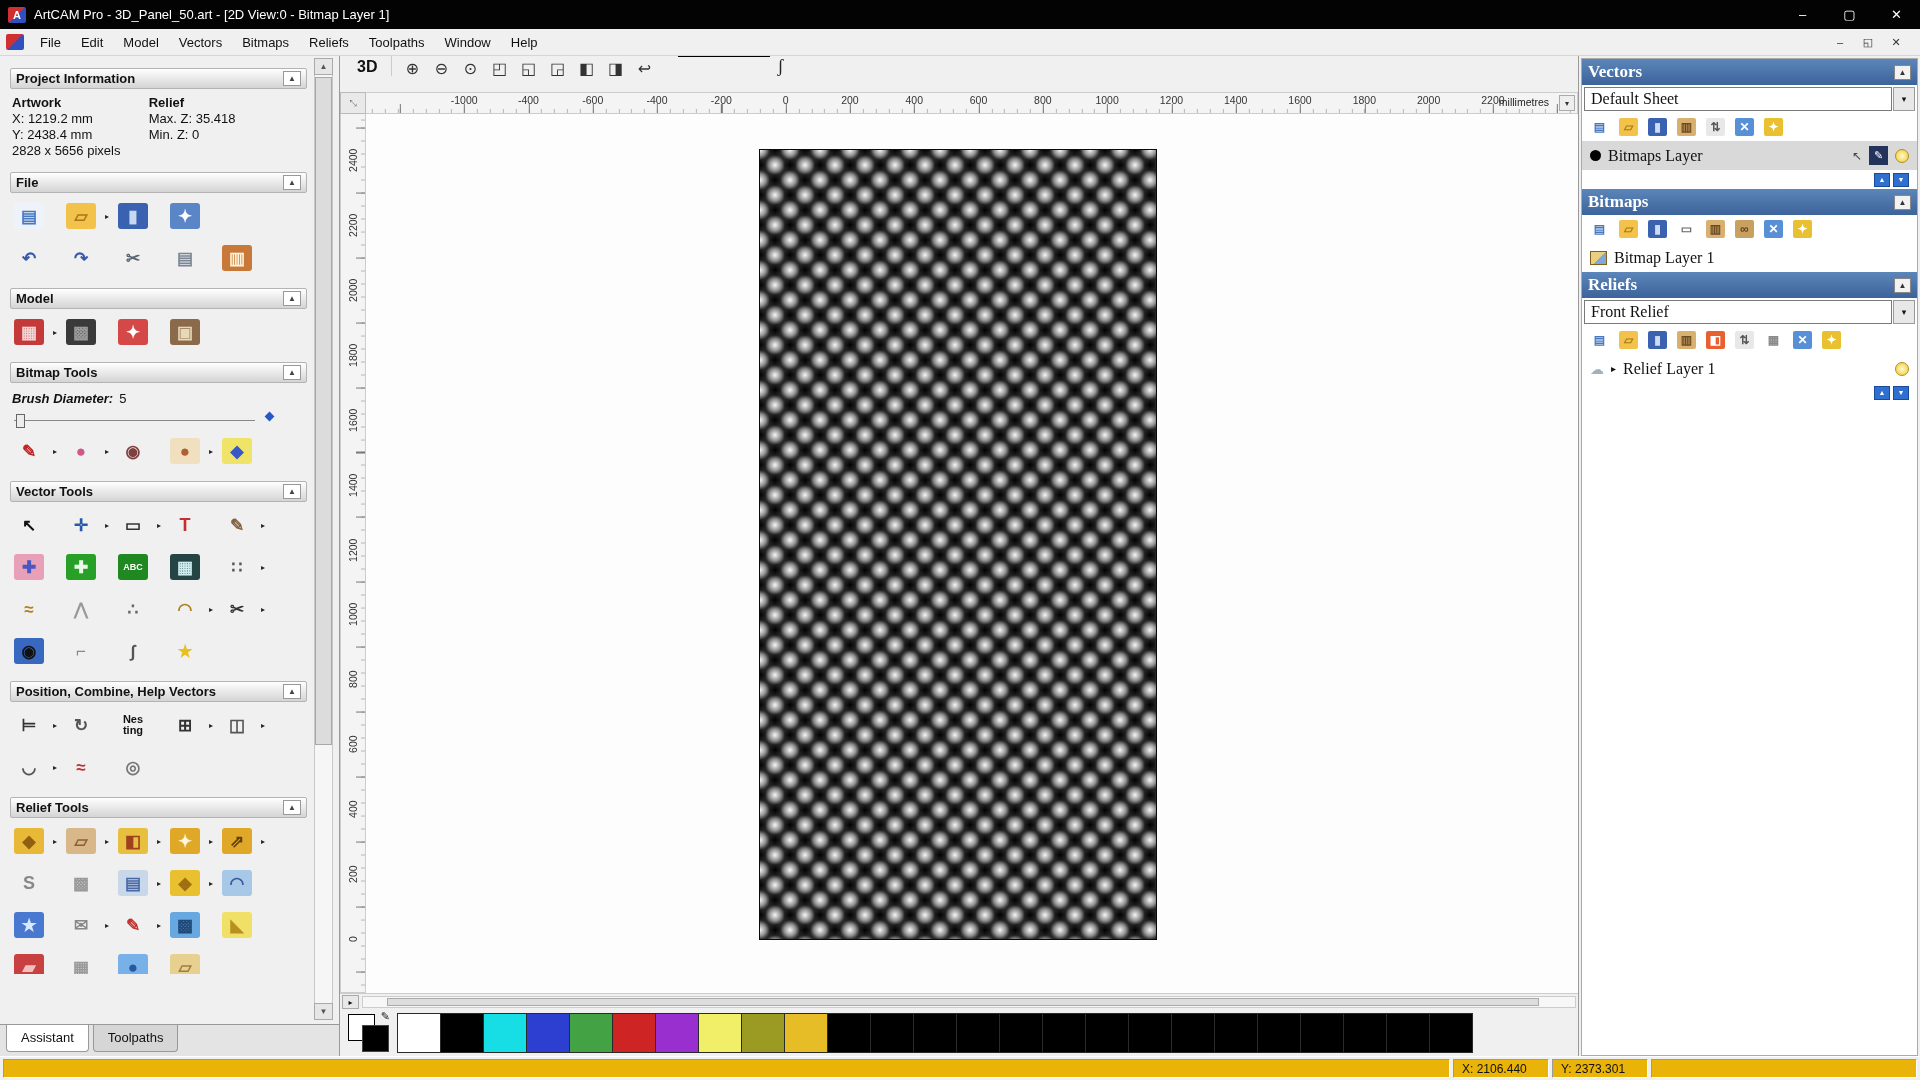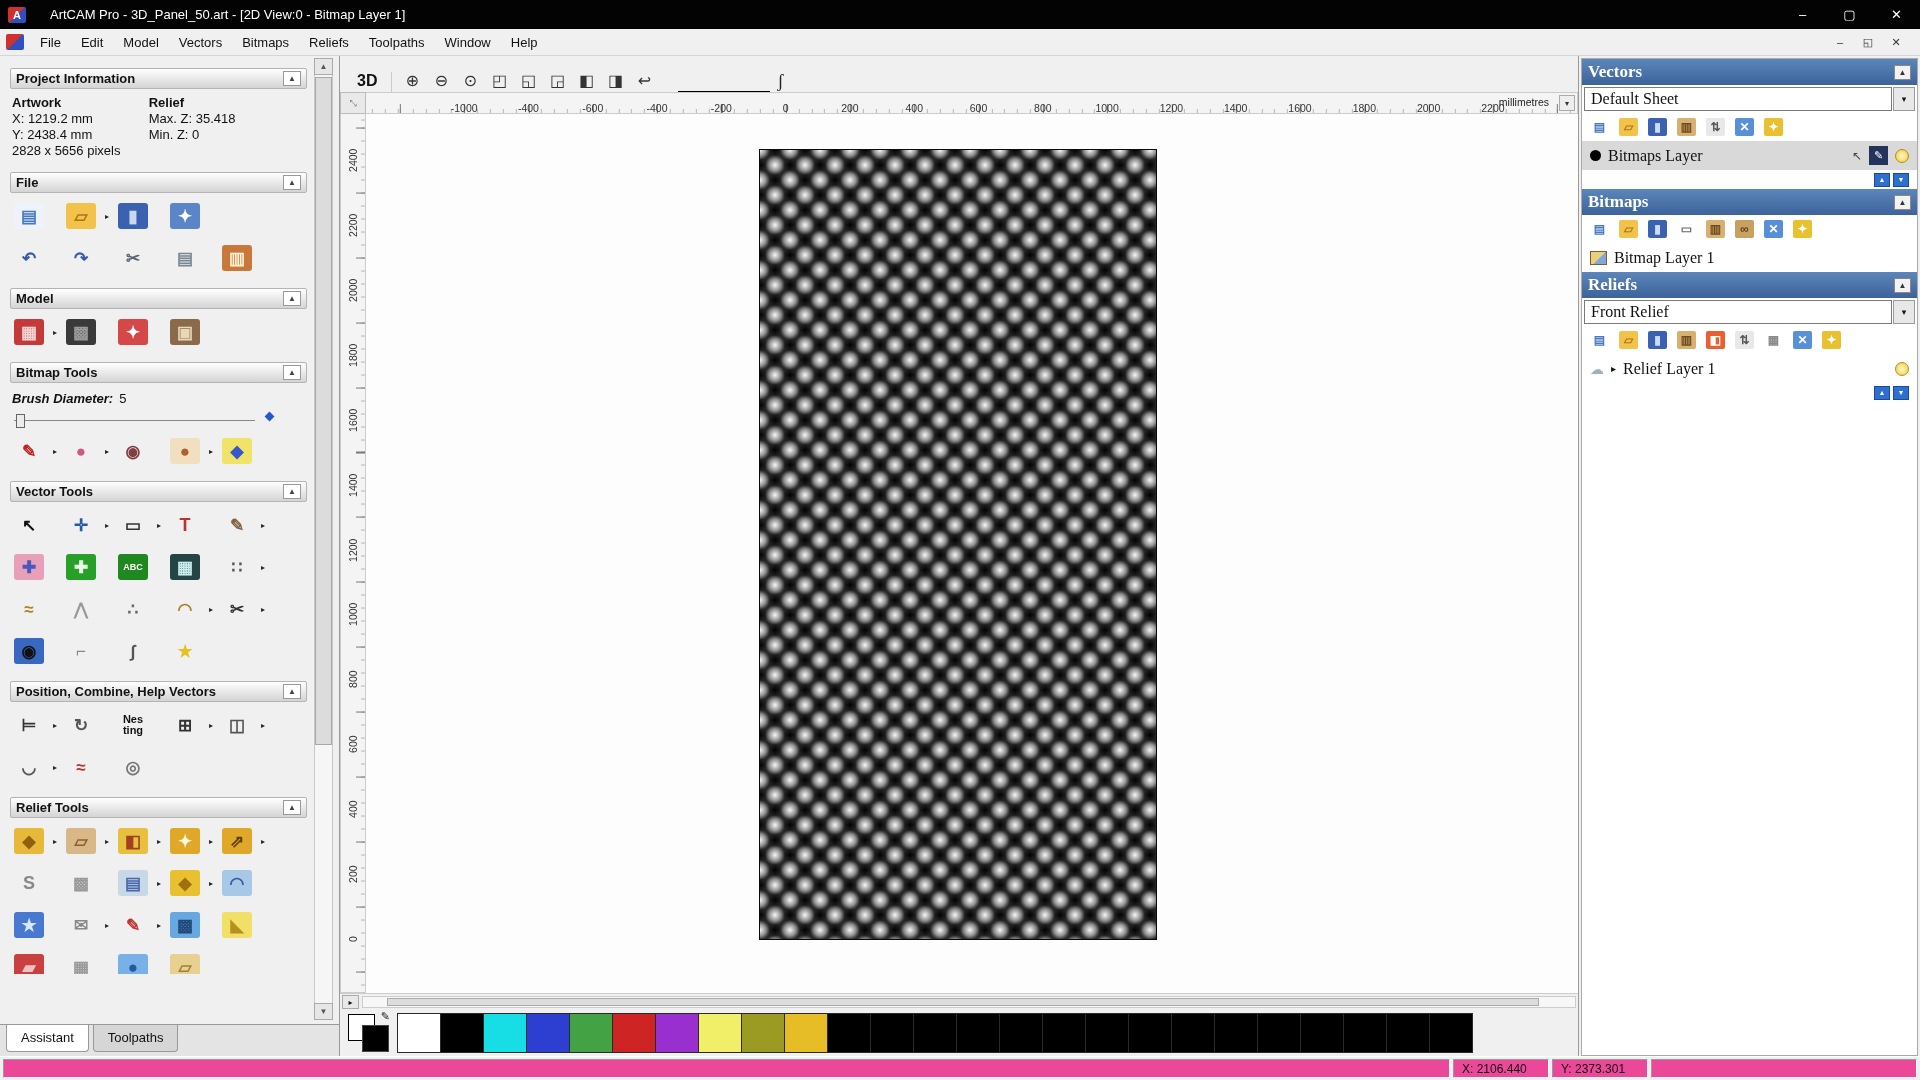--- a/index.html
+++ b/index.html
@@ -2,21 +2,21 @@
 <html><head>
 <meta charset="utf-8">
 <style>
   * { box-sizing:border-box; margin:0; padding:0; }
   html,body { width:1920px; height:1080px; overflow:hidden; }
   body { font-family:"Liberation Sans",sans-serif; font-size:13px; background:#f0f0f0; color:#111; }
 
   
   .titlebar { height:29px; background:#030303; color:#fff; display:flex; align-items:center; padding-left:8px; gap:8px; }
   .app-icon { width:18px; height:16px; background:linear-gradient(135deg,#d03030 48%,#3050c0 52%); color:#fff; font-size:11px; font-weight:bold; display:flex; align-items:center; justify-content:center; border-radius:2px; }
-  .title-text { font-size:13px;margin-left:16px; }
+  .title-text { font-size:13px; }
   .win-controls { margin-left:auto; display:flex; height:29px; }
   .win-btn { width:47px; height:29px; display:flex; align-items:center; justify-content:center; font-size:13px; color:#fff; }
 
   
   .menubar { height:27px; background:#f0f0f0; border-bottom:1px solid #d6d6d6; display:flex; align-items:center; padding:0 4px; }
   .menu-logo { width:18px; height:16px; background:linear-gradient(135deg,#d03030 48%,#3050c0 52%); border-radius:2px; margin:0 6px 0 2px; }
   .menu-items { display:flex; }
   .menu-item { padding:4px 10px; cursor:default; }
   .mdi-controls { margin-left:auto; display:flex; gap:4px; padding-right:8px; }
   .mdi-btn { width:24px; height:19px; display:flex; align-items:center; justify-content:center; font-size:11px; color:#333; }
@@ -52,36 +52,36 @@
   .sb-btn { height:17px; background:#e6e6e6; border:1px solid #aaa; font-size:8px; color:#555; display:flex; align-items:center; justify-content:center; }
   .sb-track { flex:1; background:#f6f6f6; border:1px solid #c8c8c8; border-top:none; border-bottom:none; position:relative; }
   .sb-thumb { position:absolute; left:0; right:0; top:2px; height:72%; background:#dcdcdc; border:1px solid #a8a8a8; }
 
   .tabs-row { height:32px; display:flex; align-items:flex-start; border-top:1px solid #999; background:#e4e4e4; padding:0 2px; }
   .tab { padding:5px 14px 6px; border:1px solid #999; border-top:none; border-radius:0 0 4px 4px; margin-left:4px; background:#d6d6d6; font-size:13px; }
   .tab.active { background:#fff; }
 
   
   .center-col { flex:1; min-width:0; display:flex; flex-direction:column; background:#f0f0f0; }
-  .canvas-toolbar { height:36px; display:flex; align-items:flex-end; padding:0 10px; gap:3px; }
+  .canvas-toolbar { height:36px; display:flex; align-items:flex-start; padding:0 10px; gap:3px; }
   .tb-3d { font-weight:bold; font-size:16px; padding:1px 6px; border:1px solid transparent; }
   .tb-sep { width:1px; height:20px; background:#ccc; margin:0 4px; }
   .tb-icons { display:flex; gap:3px; }
   .tb-btn { width:26px; height:24px; font-size:16px; font-weight:normal; color:#333; background:transparent; border:1px solid transparent; }
   .line-sample { width:92px; border-top:1px solid #000; margin-left:18px; }
   .curve-widget { font-size:18px; color:#222; margin-left:4px; font-family:"Liberation Serif",serif; }
 
   .ruler-row { height:22px; display:flex; }
   .ruler-corner { width:26px; background:#e9e9e9; border:1px solid #bbb; display:flex; align-items:center; justify-content:center; font-size:9px; color:#666; }
   .hruler { flex:1; position:relative; background:#f4f4f4; border:1px solid #ccc; border-left:none; font-size:10.5px; color:#333;
     background-image:
       repeating-linear-gradient(90deg,#777 0 1px,transparent 1px 64.3px),
       repeating-linear-gradient(90deg,#b5b5b5 0 1px,transparent 1px 12.86px);
     background-size:auto 9px, auto 4px; background-repeat:repeat-x; background-position:33.85px bottom, 33.85px bottom; }
-  .hnums { position:absolute; left:66px; top:1px; width:1093px; display:flex;margin-top:8px; }
+  .hnums { position:absolute; left:66px; top:1px; width:1093px; display:flex; }
   .hnum { flex:1; text-align:center; }
   .ruler-unit { position:absolute; right:28px; top:3px; font-size:10.5px; color:#222; }
   .ruler-opt { position:absolute; right:2px; top:2px; width:16px; height:16px; border:1px solid #aaa; background:#eee; font-size:8px; display:flex; align-items:center; justify-content:center; }
 
   .canvas-wrap { flex:1; display:flex; overflow:hidden; }
   .vruler { width:26px; position:relative; background:#f4f4f4; border:1px solid #ccc; border-top:none; font-size:10.5px; color:#333;
     background-image:
       repeating-linear-gradient(180deg,#777 0 1px,transparent 1px 64.9px),
       repeating-linear-gradient(180deg,#b5b5b5 0 1px,transparent 1px 12.98px);
     background-size:9px auto, 4px auto; background-repeat:repeat-y; background-position:right 13.55px, right 13.55px; }
@@ -126,21 +126,21 @@
   .bulb { width:14px; height:14px; border-radius:50%; background:radial-gradient(#fffad0,#f0c828); border:1px solid #b09020; }
   .move-row { height:19px; display:flex; justify-content:flex-end; align-items:center; gap:3px; padding:0 8px; }
   .move-btn { width:16px; height:14px; background:#2f6fd0; border:1px solid #1a4a9a; color:#fff; font-size:7px; display:flex; align-items:center; justify-content:center; }
   .img-icon { width:17px; height:14px; background:linear-gradient(135deg,#e8d080 55%,#80a8d8 55%); border:1px solid #806020; flex:none; }
   .cloud { color:#9fb0c0; font-size:14px; }
   .expander { font-size:10px; color:#111; }
   .rp-fill { flex:1; background:#fff; }
 
   
   .statusbar { height:24px; background:#f0f0f0; display:flex; align-items:center; gap:3px; padding:2px 3px; border-top:1px solid #fff; }
-  .status-cell { height:19px; border:1px solid; border-color:#9a9a9a #ffffff #ffffff #9a9a9a; display:flex; align-items:center; padding:0 8px; font-size:12px; background:#ec4899; }
+  .status-cell { height:19px; border:1px solid; border-color:#9a9a9a #ffffff #ffffff #9a9a9a; display:flex; align-items:center; padding:0 8px; font-size:12px; background:#eab308; }
   .status-fill { flex:1; }
   .status-x { width:96px; }
   .status-y { width:96px; }
   .status-end { width:266px; }
 </style>
 </head>
 <body>
 
 <div class="titlebar">
   <span class="app-icon">A</span>

